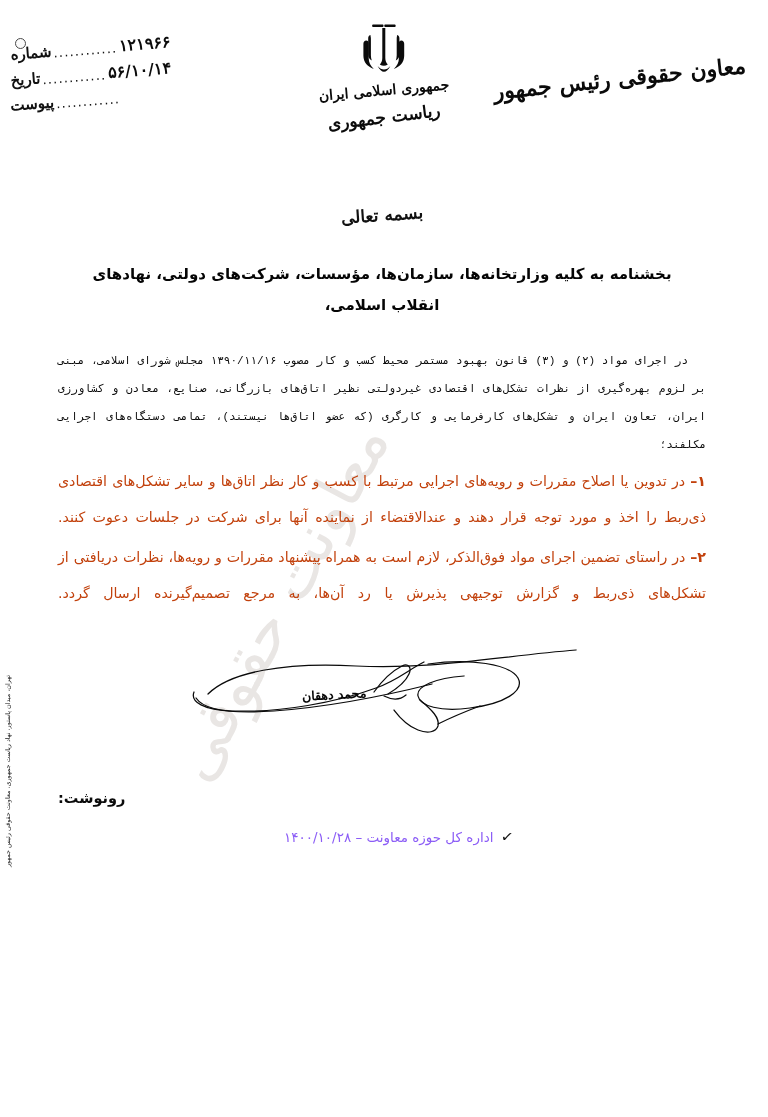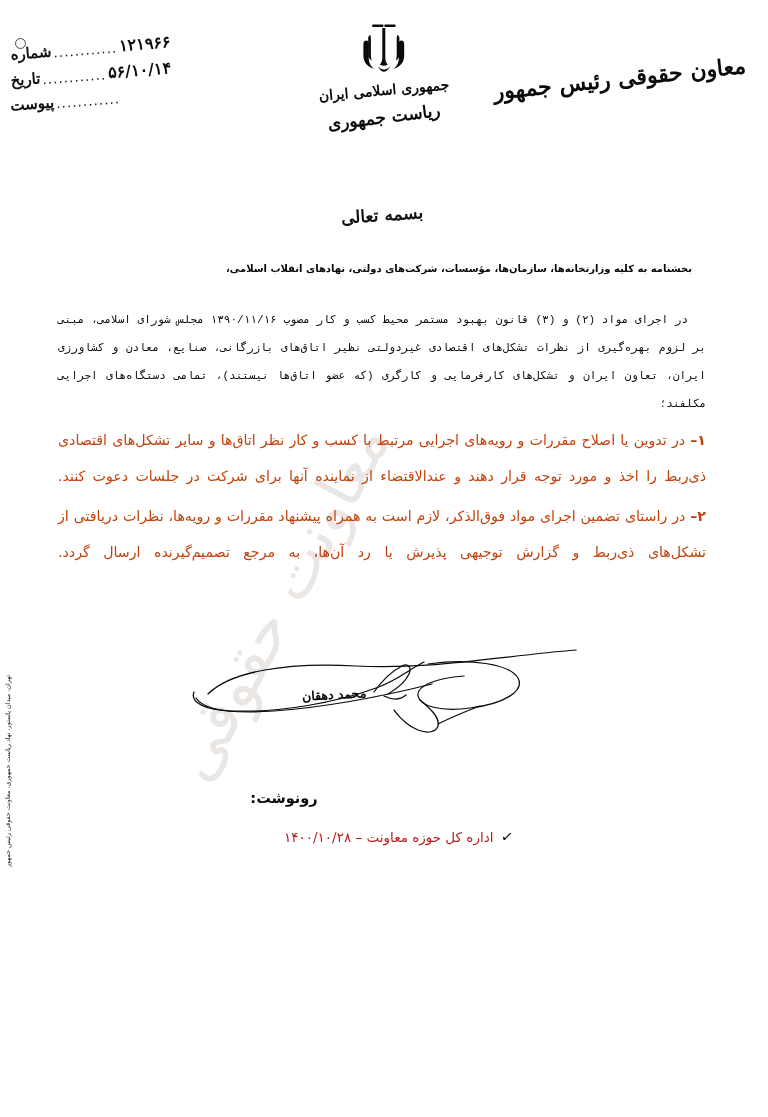--- a/index.html
+++ b/index.html
@@ -156,22 +156,22 @@
     text-align: center;
     font-size: 17px;
     font-weight: 700;
     color: #111;
     font-family: "DejaVu Serif", "Liberation Serif", serif;
     transform: rotate(-4deg);
     margin-bottom: 34px;
     letter-spacing: 1px;
   }
   .doc-title {
-    text-align: right;
-    font-size: 10px;
+    text-align: center;
+    font-size: 15px;
     font-weight: 700;
     color: #050505;
     line-height: 2.05;
     margin: 0 auto 26px auto;
     width: 620px;
     font-family: "DejaVu Sans", "Liberation Sans", sans-serif;
   }
   .para {
     font-size: 11px;
     color: #0b0b0b;
@@ -221,42 +221,42 @@
     top: 790px;
     right: 62px;
     width: 648px;
     z-index: 3;
     direction: rtl;
   }
   .copies-label {
     font-size: 14.5px;
     font-weight: 700;
     color: #0b0b0b;
-    text-align: center;
+    text-align: left;
     margin-right: 196px;
     font-family: "DejaVu Sans", "Liberation Sans", sans-serif;
   }
   .copies-row {
     margin-top: 22px;
     margin-right: 192px;
     display: flex;
     flex-direction: row;
     align-items: center;
     gap: 8px;
     justify-content: flex-start;
   }
   .copy-mark {
     font-size: 15px;
     color: #111;
     transform: rotate(8deg);
     font-family: "DejaVu Sans", "Liberation Sans", sans-serif;
   }
   .copy-text {
     font-size: 13.5px;
-    color: #b91c1c;
+    color: #8b5cf6;
     letter-spacing: 0.8px;
     white-space: nowrap;
     font-family: "DejaVu Sans", "Liberation Sans", sans-serif;
   }
 
   
   .margin-note {
     position: absolute;
     left: 4px;
     top: 885px;

